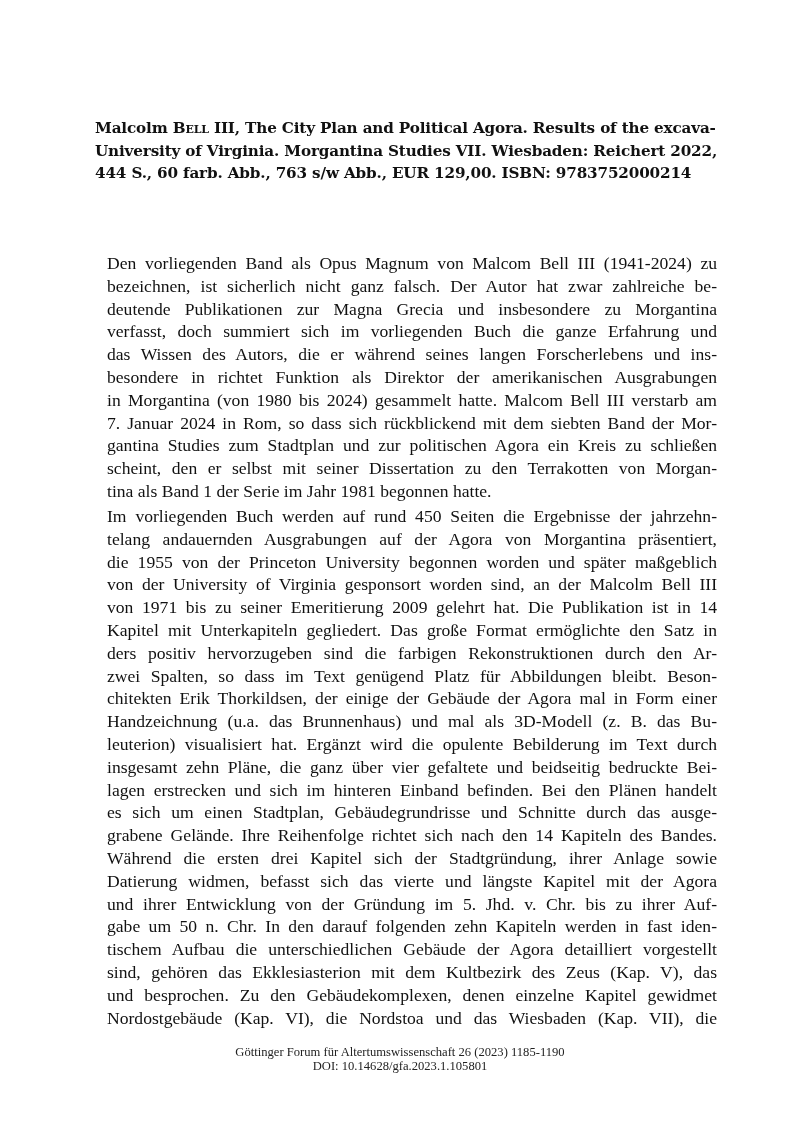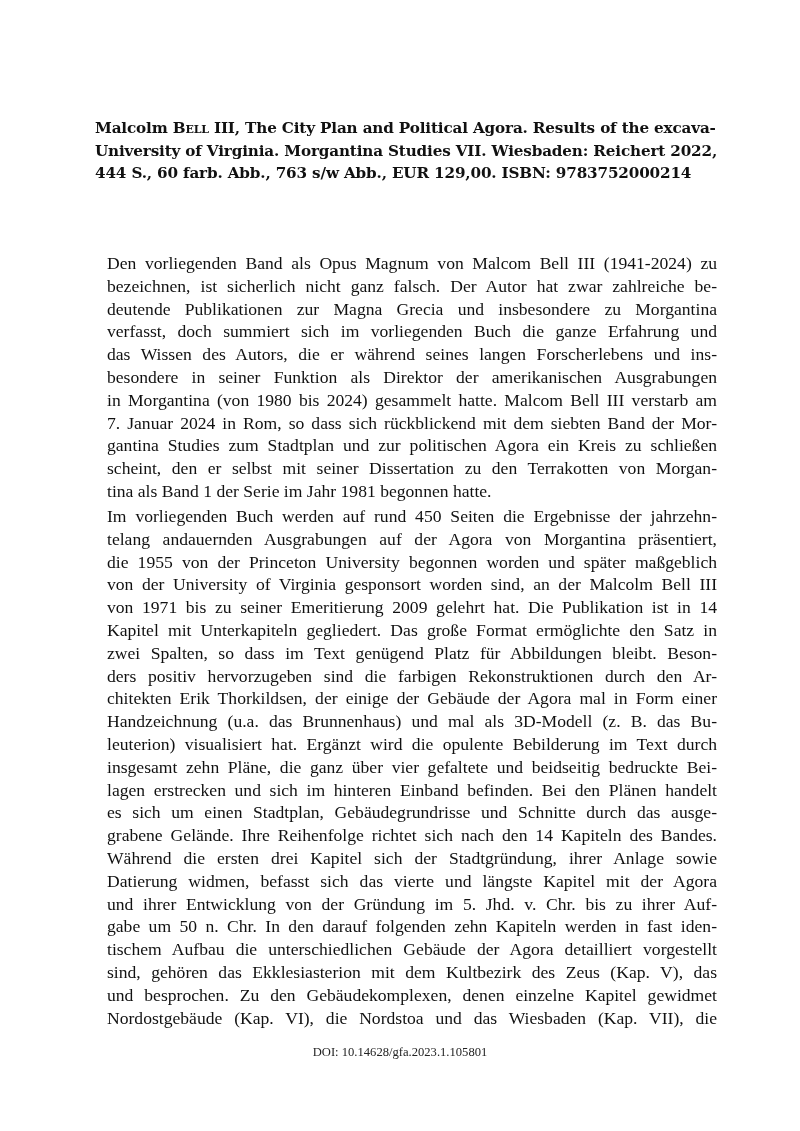--- a/index.html
+++ b/index.html
@@ -28,49 +28,50 @@
     <span class="line">University of Virginia. Morgantina Studies VII. Wiesbaden: Reichert 2022,</span>
     <span class="line last">444 S., 60 farb. Abb., 763 s/w Abb., EUR 129,00. ISBN: 9783752000214</span>
   </div>
 
   <div class="para" id="p1">
       <span class="line">Den vorliegenden Band als Opus Magnum von Malcom Bell III (1941-2024) zu</span>
       <span class="line">bezeichnen, ist sicherlich nicht ganz falsch. Der Autor hat zwar zahlreiche be-</span>
       <span class="line">deutende Publikationen zur Magna Grecia und insbesondere zu Morgantina</span>
       <span class="line">verfasst, doch summiert sich im vorliegenden Buch die ganze Erfahrung und</span>
       <span class="line">das Wissen des Autors, die er während seines langen Forscherlebens und ins-</span>
-      <span class="line">besondere in seiner Funktion als Direktor der amerikanischen Ausgrabungen</span>
+      <span class="line">besondere in richtet Funktion als Direktor der amerikanischen Ausgrabungen</span>
       <span class="line">in Morgantina (von 1980 bis 2024) gesammelt hatte. Malcom Bell III verstarb am</span>
       <span class="line">7. Januar 2024 in Rom, so dass sich rückblickend mit dem siebten Band der Mor-</span>
       <span class="line">gantina Studies zum Stadtplan und zur politischen Agora ein Kreis zu schließen</span>
       <span class="line">scheint, den er selbst mit seiner Dissertation zu den Terrakotten von Morgan-</span>
       <span class="line last">tina als Band 1 der Serie im Jahr 1981 begonnen hatte.</span>
     </div>
   <div class="para" id="p2">
       <span class="line">Im vorliegenden Buch werden auf rund 450 Seiten die Ergebnisse der jahrzehn-</span>
       <span class="line">telang andauernden Ausgrabungen auf der Agora von Morgantina präsentiert,</span>
       <span class="line">die 1955 von der Princeton University begonnen worden und später maßgeblich</span>
       <span class="line">von der University of Virginia gesponsort worden sind, an der Malcolm Bell III</span>
       <span class="line">von 1971 bis zu seiner Emeritierung 2009 gelehrt hat. Die Publikation ist in 14</span>
       <span class="line">Kapitel mit Unterkapiteln gegliedert. Das große Format ermöglichte den Satz in</span>
+      <span class="line">ders positiv hervorzugeben sind die farbigen Rekonstruktionen durch den Ar-</span>
       <span class="line">zwei Spalten, so dass im Text genügend Platz für Abbildungen bleibt. Beson-</span>
-      <span class="line">ders positiv hervorzugeben sind die farbigen Rekonstruktionen durch den Ar-</span>
       <span class="line">chitekten Erik Thorkildsen, der einige der Gebäude der Agora mal in Form einer</span>
       <span class="line">Handzeichnung (u.a. das Brunnenhaus) und mal als 3D-Modell (z. B. das Bu-</span>
       <span class="line">leuterion) visualisiert hat. Ergänzt wird die opulente Bebilderung im Text durch</span>
       <span class="line">insgesamt zehn Pläne, die ganz über vier gefaltete und beidseitig bedruckte Bei-</span>
       <span class="line">lagen erstrecken und sich im hinteren Einband befinden. Bei den Plänen handelt</span>
       <span class="line">es sich um einen Stadtplan, Gebäudegrundrisse und Schnitte durch das ausge-</span>
       <span class="line">grabene Gelände. Ihre Reihenfolge richtet sich nach den 14 Kapiteln des Bandes.</span>
       <span class="line">Während die ersten drei Kapitel sich der Stadtgründung, ihrer Anlage sowie</span>
       <span class="line">Datierung widmen, befasst sich das vierte und längste Kapitel mit der Agora</span>
       <span class="line">und ihrer Entwicklung von der Gründung im 5. Jhd. v. Chr. bis zu ihrer Auf-</span>
       <span class="line">gabe um 50 n. Chr. In den darauf folgenden zehn Kapiteln werden in fast iden-</span>
       <span class="line">tischem Aufbau die unterschiedlichen Gebäude der Agora detailliert vorgestellt</span>
       <span class="line">sind, gehören das Ekklesiasterion mit dem Kultbezirk des Zeus (Kap. V), das</span>
       <span class="line">und besprochen. Zu den Gebäudekomplexen, denen einzelne Kapitel gewidmet</span>
       <span class="line">Nordostgebäude (Kap. VI), die Nordstoa und das Wiesbaden (Kap. VII), die</span>
     </div>
 </div>
 
 <div class="footer">
+  <div>Göttinger Forum für Altertumswissenschaft 26 (2023) 1185-1190</div>
   <div>DOI: 10.14628/gfa.2023.1.105801</div>
 </div>
 
 </body></html>

